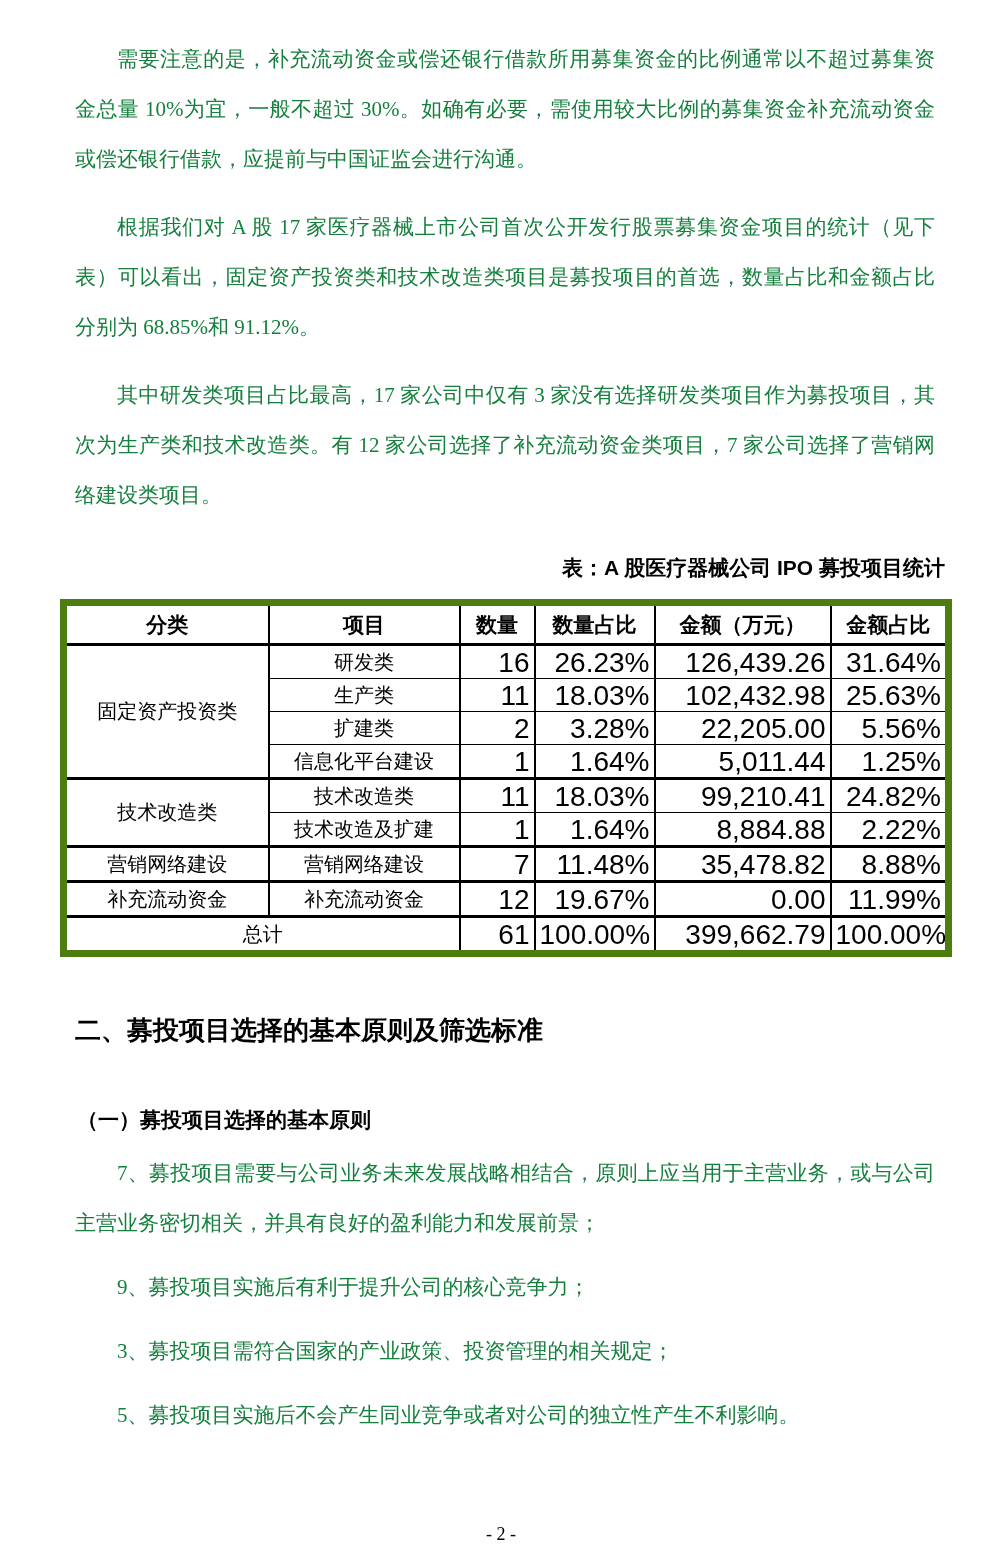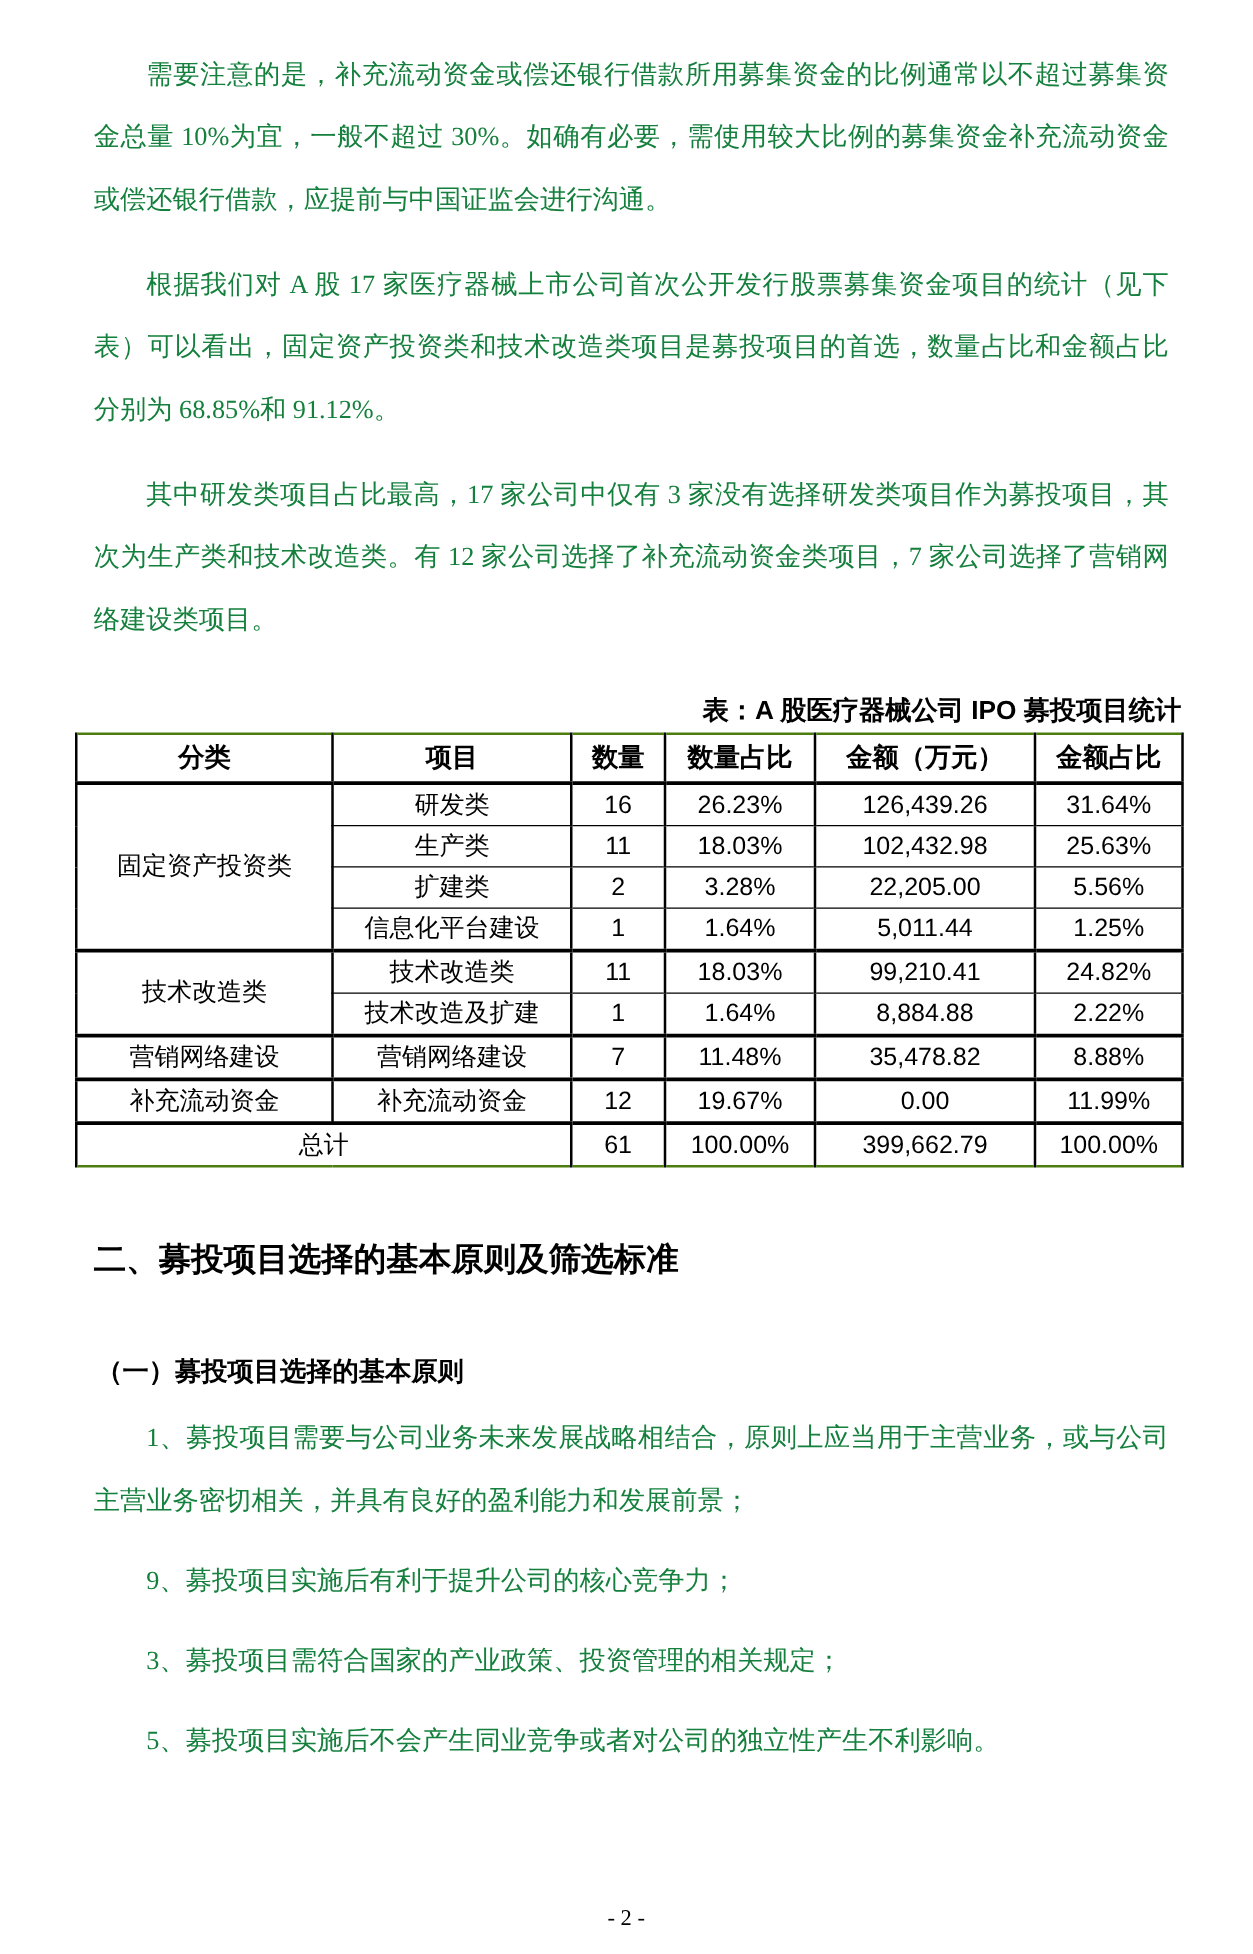--- a/index.html
+++ b/index.html
@@ -30,22 +30,22 @@
     font-weight: bold;
     font-size: 21px;
     text-align: right;
     margin: 34px 0 0 -15px;
     width: 885px;
   }
   .stats-table {
     border-collapse: collapse;
     table-layout: fixed;
     width: 885px;
-    margin: 4px 0 0 -15px;
-    border: 2px solid #4d7c0f;
+    margin: 17px 0 0 -15px;
+    border: 7px solid #4d7c0f;
   }
   .stats-table th, .stats-table td {
     border: 1px solid #000000;
     border-left-width: 2px;
     border-right-width: 2px;
     text-align: center;
     vertical-align: middle;
     padding: 2px 4px;
     line-height: 27px;
     overflow: hidden;
@@ -58,21 +58,22 @@
     height: 33px;
     border-bottom-width: 3px;
   }
   .stats-table td {
     font-family: "Liberation Serif", "DejaVu Serif", serif;
     font-size: 20px;
     height: 28px;
   }
   .stats-table td.num {
     font-family: "Liberation Sans", "DejaVu Sans", sans-serif;
-    font-size: 20px;
+    font-size: 28px;
+    text-align: right;
   }
   .stats-table td.gt { border-top-width: 3px; }
   .stats-table td.total-label {
     font-family: "Liberation Serif", "DejaVu Serif", serif;
   }
 
   .heading-2 {
     font-family: "Liberation Sans", "DejaVu Sans", sans-serif;
     font-weight: bold;
     font-size: 26px;
@@ -196,21 +197,21 @@
           <td class="num gt">399,662.79</td>
           <td class="num gt">100.00%</td>
         </tr>
       </tbody>
   </table>
 
   <h2 class="heading-2">二、募投项目选择的基本原则及筛选标准</h2>
   <h3 class="heading-3">（一）募投项目选择的基本原则</h3>
 
   <div class="principles">
-    <p class="para">1、募投项目需要与公司业务未来发展战略相结合，原则上应当用于主营业务，或与公司主营业务密切相关，并具有良好的盈利能力和发展前景；</p>
+    <p class="para">7、募投项目需要与公司业务未来发展战略相结合，原则上应当用于主营业务，或与公司主营业务密切相关，并具有良好的盈利能力和发展前景；</p>
     <p class="para">9、募投项目实施后有利于提升公司的核心竞争力；</p>
     <p class="para">3、募投项目需符合国家的产业政策、投资管理的相关规定；</p>
     <p class="para">5、募投项目实施后不会产生同业竞争或者对公司的独立性产生不利影响。</p>
   </div>
 
   <div class="footer">- 2 -</div>
 
 </div>
 
 </body></html>

